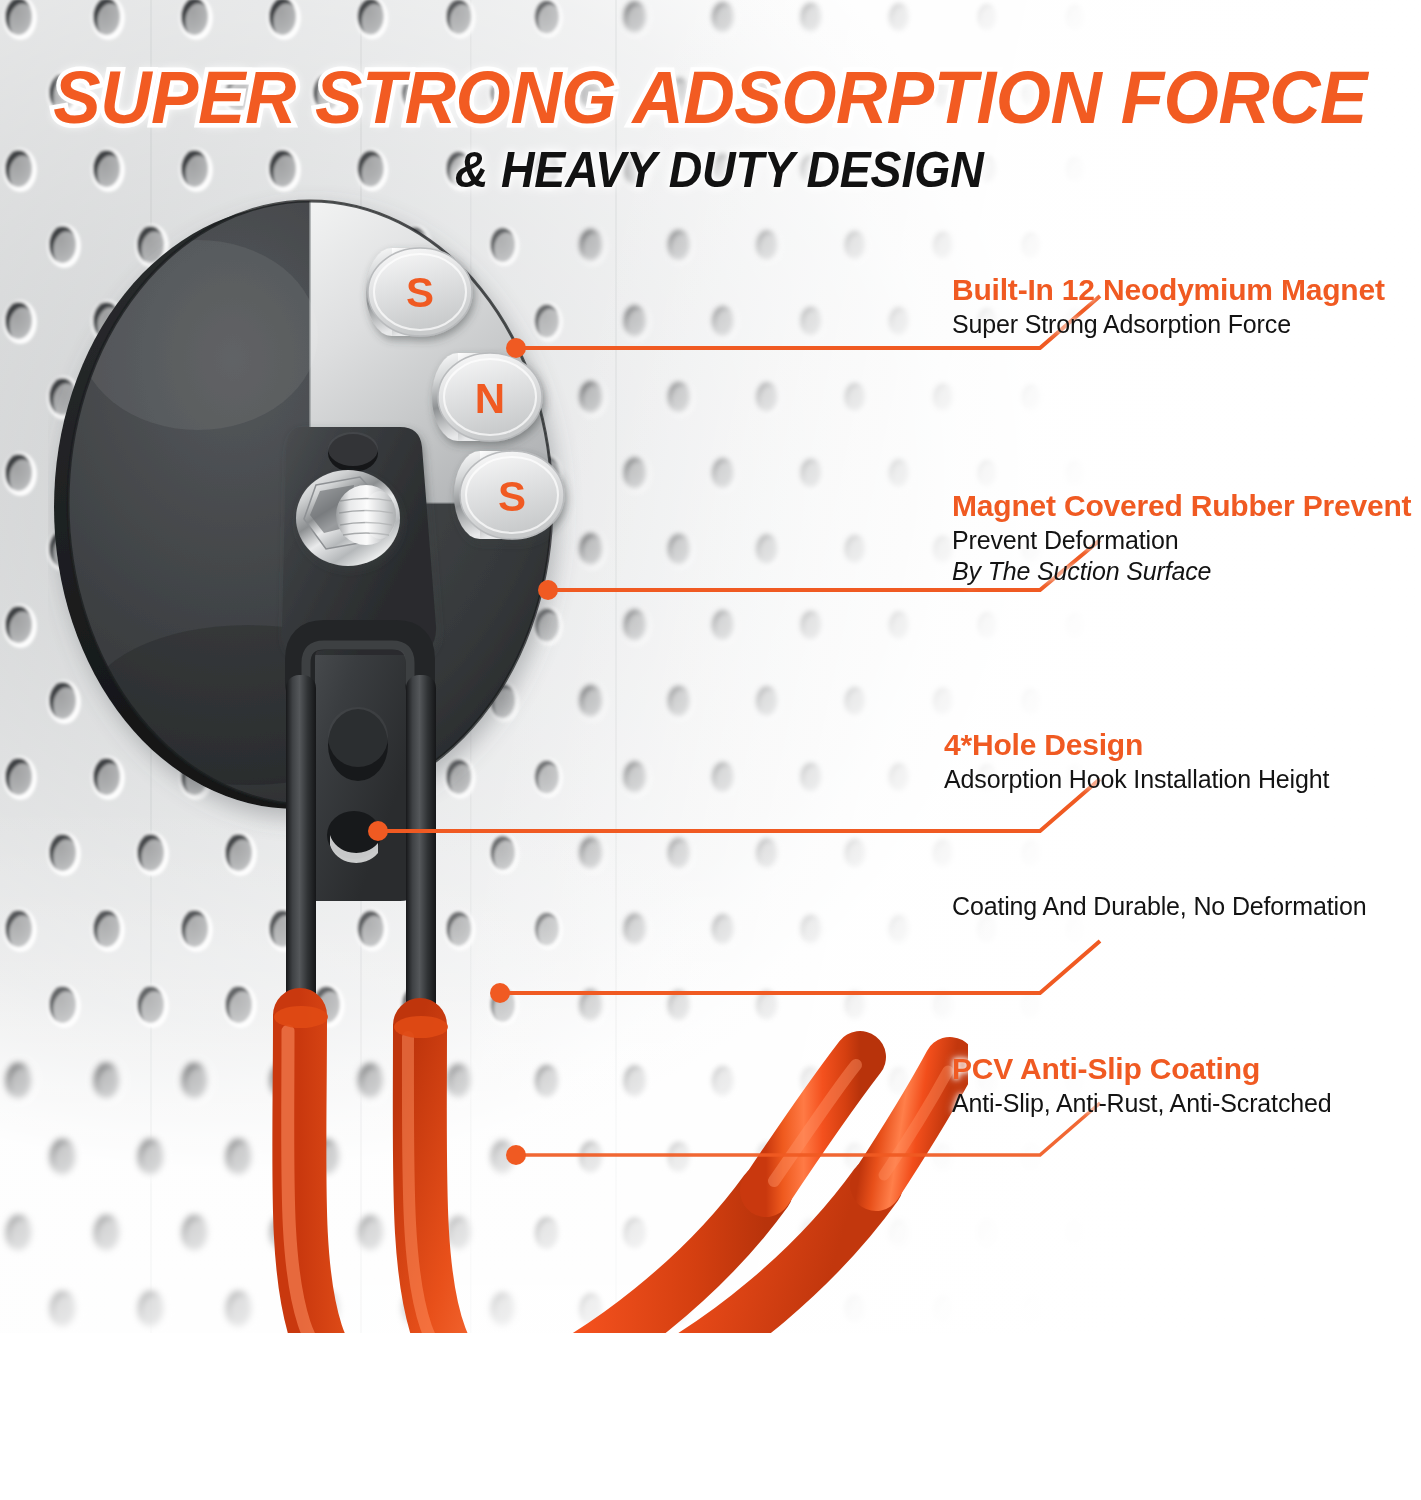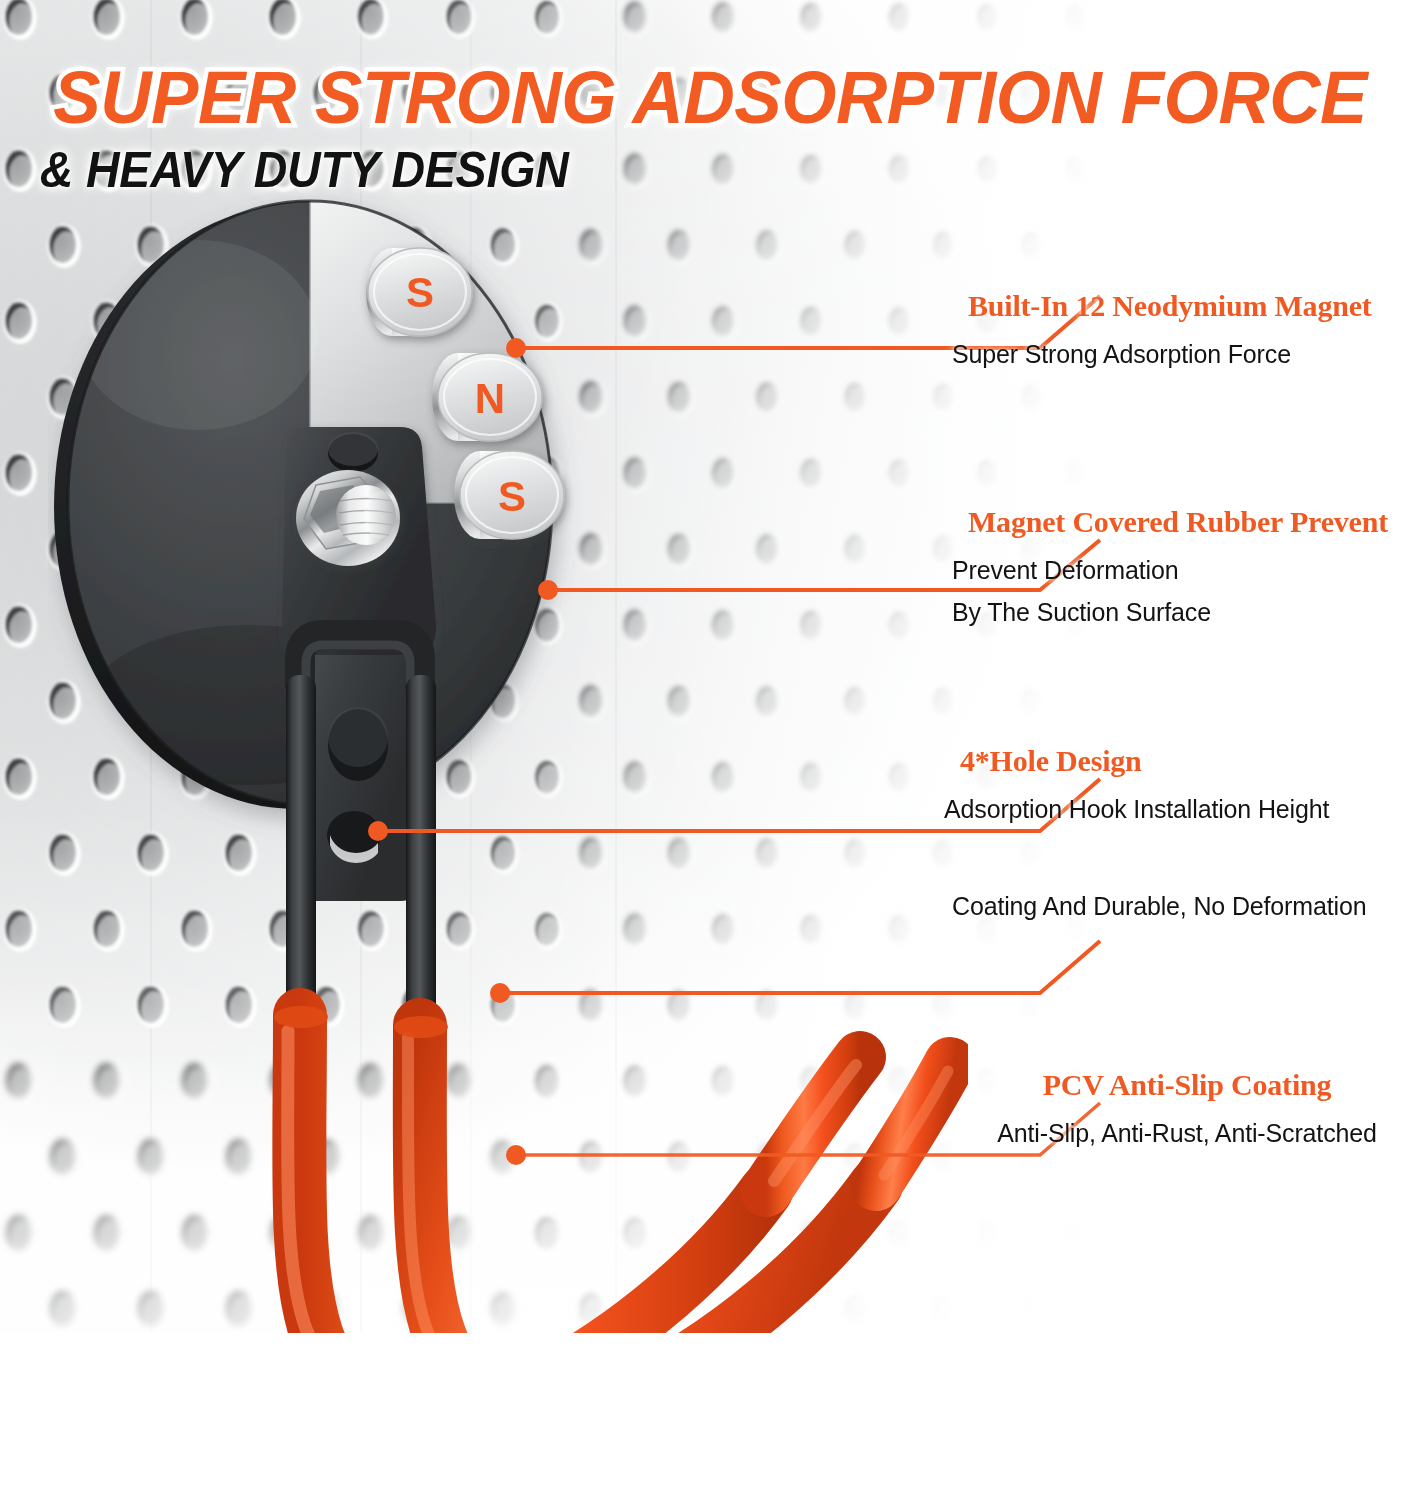--- a/index.html
+++ b/index.html
@@ -70,21 +70,21 @@
     -webkit-text-stroke: 9px #ffffff;
     text-shadow:
       0 0 1px #ffffff, 0 0 2px #ffffff, 0 0 3px #ffffff,
       0 0 6px #ffffff, 0 0 10px #ffffff, 0 0 14px #ffffff;
   }
   .title-sub-wrap {
     position: absolute;
     left: 0;
     top: 145px;
     width: 1421px;
-    text-align: left;
+    text-align: center;
     padding-right: 23px;
     box-sizing: border-box;
     z-index: 40;
   }
   .title-sub {
     display: inline-block;
     font-family: "Liberation Sans Narrow", "Liberation Sans", sans-serif;
     font-size: 50px;
     line-height: 1;
     font-weight: bold;
@@ -111,23 +111,22 @@
   .callout {
     position: absolute;
     z-index: 45;
   }
   .callout-title {
     font-size: 30px;
     font-weight: bold;
     color: #F05A22;
     line-height: 1.17;
     letter-spacing: -0.2px;
-    margin: 16px;
+    margin: 0;
     text-shadow: 0 0 5px #fff, 0 0 10px #fff;
-    font-family: Liberation Serif, serif;
   }
   .callout-desc {
     font-size: 25px;
     color: #131313;
     line-height: 1.22;
     margin: 2px 0 0 0;
     letter-spacing: -0.15px;
     text-shadow: 0 0 5px #fff, 0 0 10px #fff;
   }
   .leaders {
@@ -1283,30 +1282,30 @@
   </div>
 
   <div class="callout" style="left:952px; top:272px; width:452px;">
     <p class="callout-title">Built-In 12 Neodymium Magnet</p>
     <p class="callout-desc">Super Strong Adsorption Force</p>
   </div>
 
   <div class="callout" style="left:952px; top:488px; width:460px;">
     <p class="callout-title">Magnet Covered Rubber Prevent</p>
     <p class="callout-desc">Prevent Deformation</p>
-    <p class="callout-desc" style="margin-top:11px;">By The Suction Surface</p>
+    <p class="callout-desc" style="margin-top:0;font-style:italic;">By The Suction Surface</p>
   </div>
 
   <div class="callout" style="left:944px; top:727px; width:470px;">
     <p class="callout-title">4*Hole Design</p>
     <p class="callout-desc">Adsorption Hook Installation Height</p>
   </div>
 
   <div class="callout" style="left:952px; top:889px; width:470px;">
     <p class="callout-desc">Coating And Durable, No Deformation</p>
   </div>
 
-  <div class="callout" style="left:952px; top:1051px; width:470px;text-align:center;">
+  <div class="callout" style="left:952px; top:1051px; width:470px;">
     <p class="callout-title">PCV Anti-Slip Coating</p>
     <p class="callout-desc">Anti-Slip, Anti-Rust, Anti-Scratched</p>
   </div>
 
 </div>
 
 </body></html>

